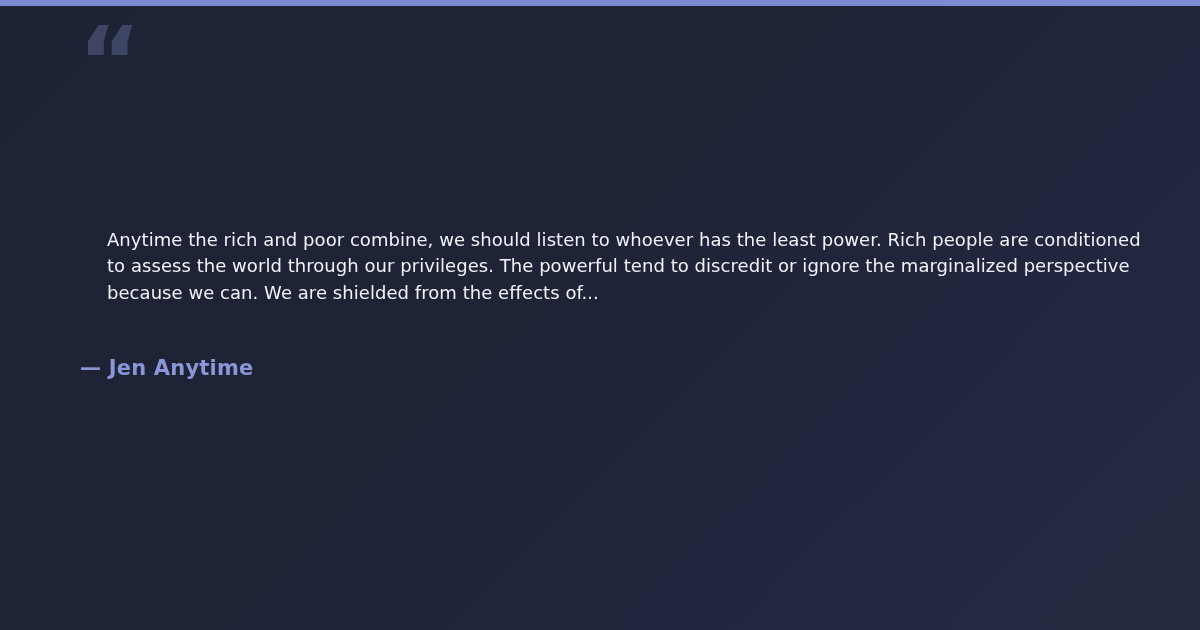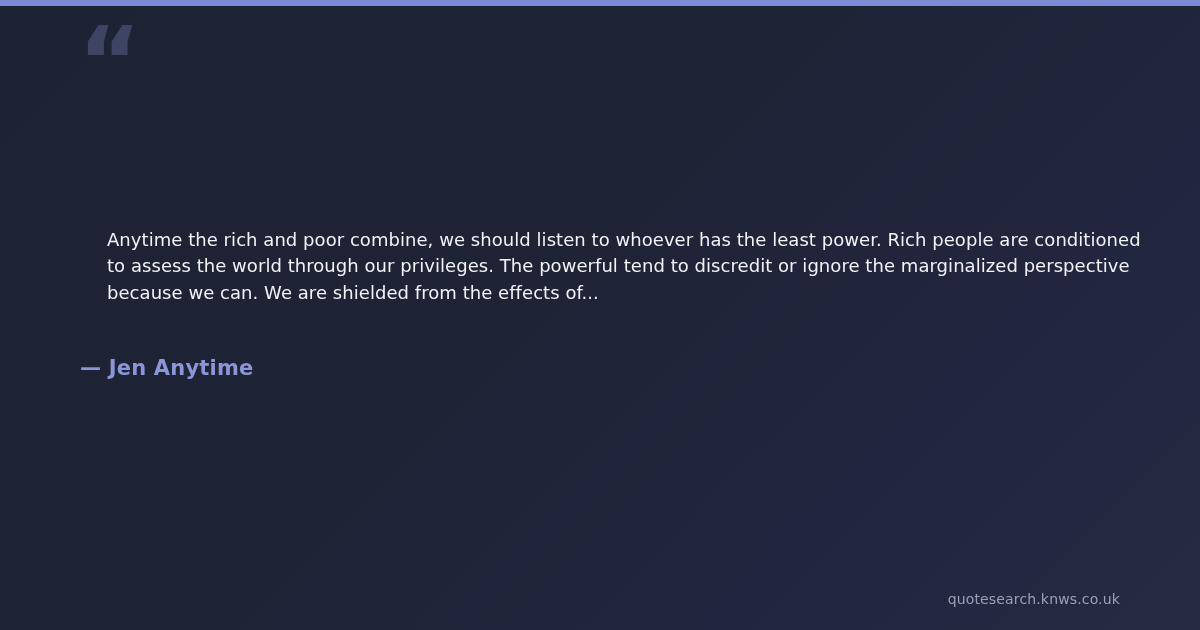--- a/index.html
+++ b/index.html
@@ -106,15 +106,14 @@
   <div class="accent-bar"></div>
 
   <div class="quote-mark">“</div>
 
   <div class="quote-body">Anytime the rich and poor combine, we should listen to whoever has the least power. Rich people are conditioned to assess the world through our privileges. The powerful tend to discredit or ignore the marginalized perspective because we can. We are shielded from the effects of...</div>
 
   <div class="author">
     <span class="dash">—</span><span>&nbsp;</span><span class="name">Jen Anytime</span>
   </div>
 
-  <div class="source">quotesearch.knws.co.uk</div>
 
 </div>
 
 </body></html>

